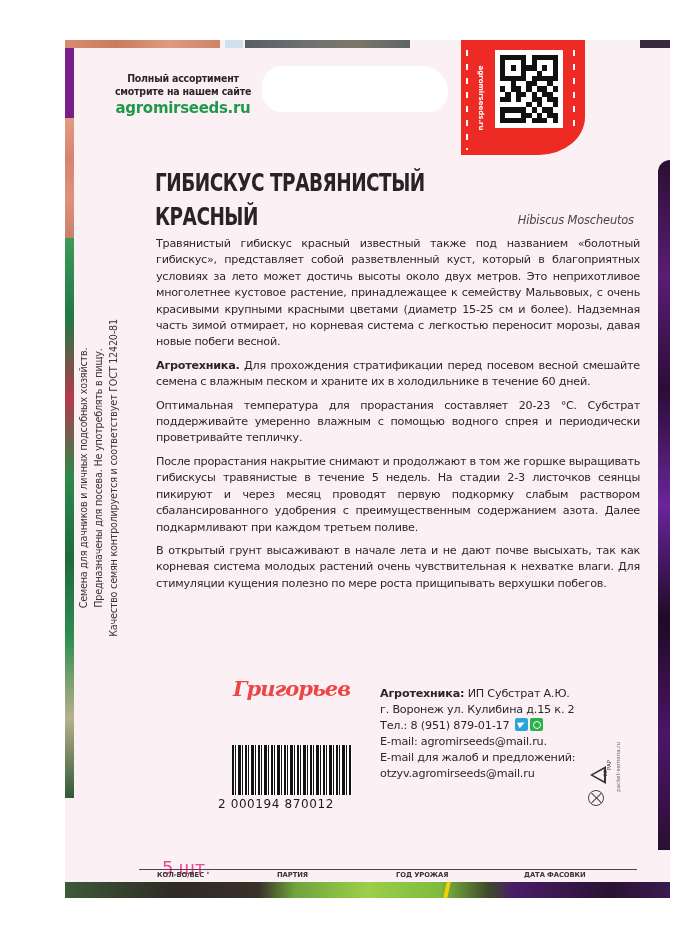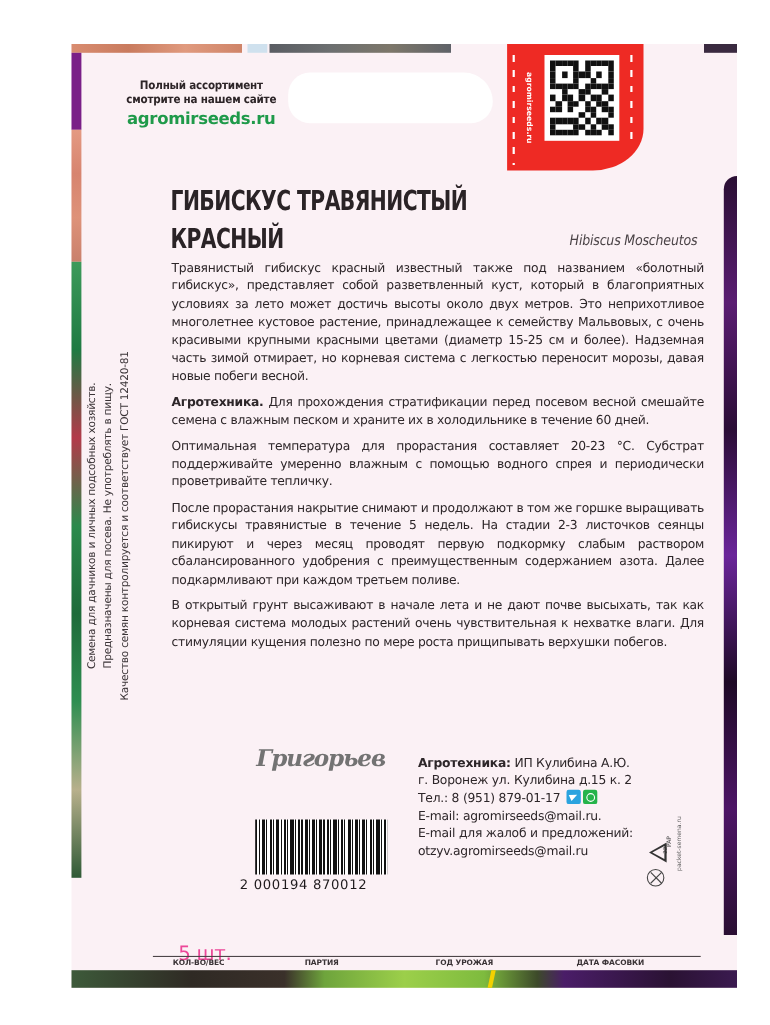--- a/index.html
+++ b/index.html
@@ -61,21 +61,21 @@
 
   
   .body { position: absolute; left: 156px; top: 236px; width: 484px; font-size: 11.2px; line-height: 16.4px; color: #2d2629; text-align: justify; letter-spacing: -0.25px; }
   .body p { margin-bottom: 7px; }
   .body b { font-weight: bold; }
 
   
   .side-text { position: absolute; left: 76px; top: 678px; width: 400px; transform: rotate(-90deg); transform-origin: left top; font-size: 9.6px; line-height: 15px; color: #3a3336; text-align: center; letter-spacing: -0.2px; }
 
   
-  .brand-logo { position: absolute; left: 233px; top: 676px; font-family: "DejaVu Serif", serif; font-style: italic; font-weight: bold; font-size: 21px; color: #737373; letter-spacing: -1px; }
+  .brand-logo { position: absolute; left: 233px; top: 676px; font-family: "DejaVu Serif", serif; font-style: italic; font-weight: bold; font-size: 21px; color: #ef4444; letter-spacing: -1px; }
   .barcode { position: absolute; left: 218px; top: 745px; width: 130px; height: 56px; display: flex; align-items: flex-end; gap: 0; }
   .barcode .bars { position: absolute; left: 14px; top: 0; width: 120px; height: 50px;
     background: repeating-linear-gradient(90deg,#111 0 2px,#fff 2px 3px,#111 3px 4px,#fff 4px 6px,#111 6px 9px,#fff 9px 10px,#111 10px 11px,#fff 11px 13px); }
   .barcode .digits { position: absolute; left: 0; top: 52px; font-size: 12px; color: #1e1a1c; letter-spacing: 0.6px; white-space: nowrap; background: #fbf1f5; }
 
   
   .contact { position: absolute; left: 380px; top: 686px; font-size: 11.2px; line-height: 16px; color: #2d2629; letter-spacing: -0.2px; }
   .contact b { font-weight: bold; }
   .icon-tg { display: inline-block; width: 13px; height: 13px; background: #2aa3df; border-radius: 2px; vertical-align: -2px; margin-left: 6px; position: relative; }
   .icon-tg::after { content: ""; position: absolute; left: 3px; top: 3px; border-left: 7px solid #fff; border-top: 3.5px solid transparent; border-bottom: 3.5px solid transparent; transform: rotate(-25deg); }
@@ -302,21 +302,21 @@
   <div>Качество семян контролируется и соответствует ГОСТ 12420-81</div>
 </div>
 
 <div class="brand-logo">Григорьев</div>
 <div class="barcode">
   <div class="bars"></div>
   <div class="digits">2 000194 870012</div>
 </div>
 
 <div class="contact">
-  <div><b>Агротехника:</b><span> ИП Кулибина А.Ю.</span></div>
+  <div><b>Агротехника:</b><span> ИП Субстрат А.Ю.</span></div>
   <div>г. Воронеж ул. Кулибина д.15 к. 2</div>
   <div><span>Тел.: 8 (951) 879-01-17</span><span class="icon-tg"></span><span class="icon-wa"></span></div>
   <div>E-mail: agromirseeds@mail.ru.</div>
   <div>E-mail для жалоб и предложений:</div>
   <div>otzyv.agromirseeds@mail.ru</div>
 </div>
 
 <div class="recycle">
     <div class="tri"></div>
   </div>

